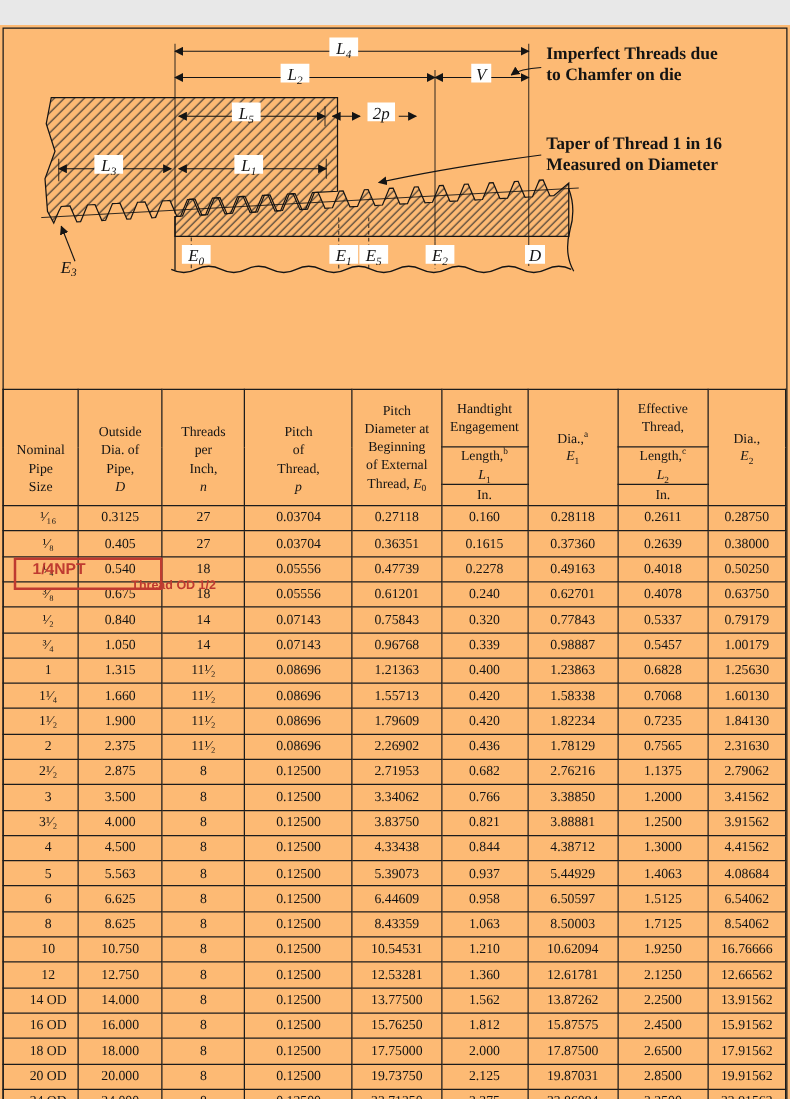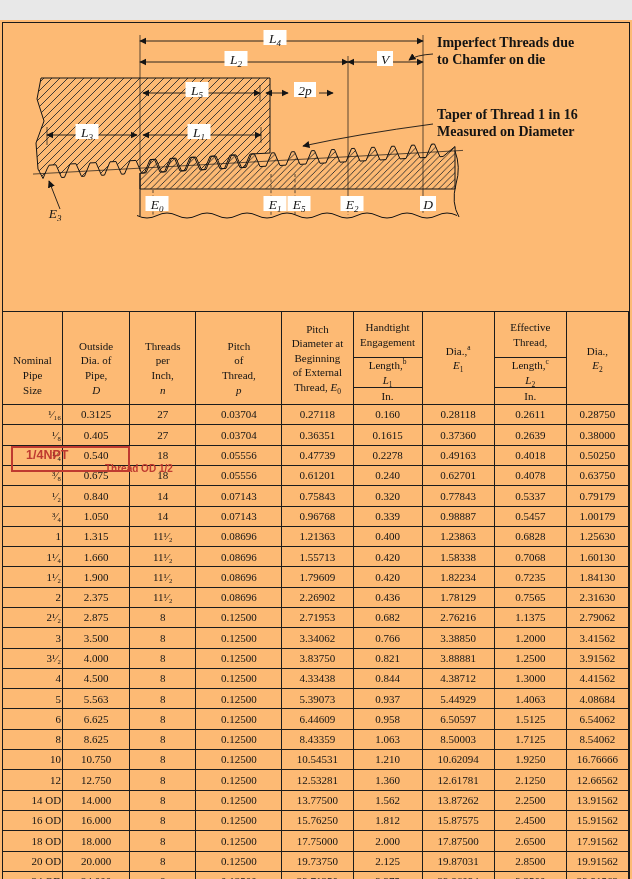--- a/index.html
+++ b/index.html
@@ -14,21 +14,21 @@
   .sub{font-size:68%;vertical-align:sub;line-height:0;}
   table.npt{position:absolute;left:2px;top:291px;width:627px;border-collapse:collapse;table-layout:fixed;
             font-size:11px;line-height:1.32;}
   table.npt th,table.npt td{border:1px solid #1c1c1c;font-weight:normal;padding:0 1px;text-align:center;}
   table.npt thead tr.r1{height:46px;}
   table.npt thead tr.r2{height:29px;}
   table.npt thead tr.r3{height:17px;}
   table.npt th.vb{vertical-align:bottom;padding-bottom:7px;}
   table.npt th.vm{vertical-align:middle;}
   table.npt tbody td{height:19.3px;}
-  table.npt tbody td.c1{text-align:right;padding-left:13px;}
+  table.npt tbody td.c1{text-align:center;padding-left:13px;}
   .overlay{position:absolute;left:0;top:0;width:580px;height:879px;pointer-events:none;}
   .red-box{position:absolute;left:11px;top:426px;width:115px;height:22px;border:2px solid;}
   .red-inline{position:absolute;left:26px;top:428px;font-family:"Liberation Sans","DejaVu Sans",sans-serif;
               font-weight:bold;font-size:12.5px;}
   .red-below{position:absolute;left:105px;top:443px;font-family:"Liberation Sans","DejaVu Sans",sans-serif;
              font-weight:bold;font-size:10px;}
 </style>
 </head>
 <body>
 

